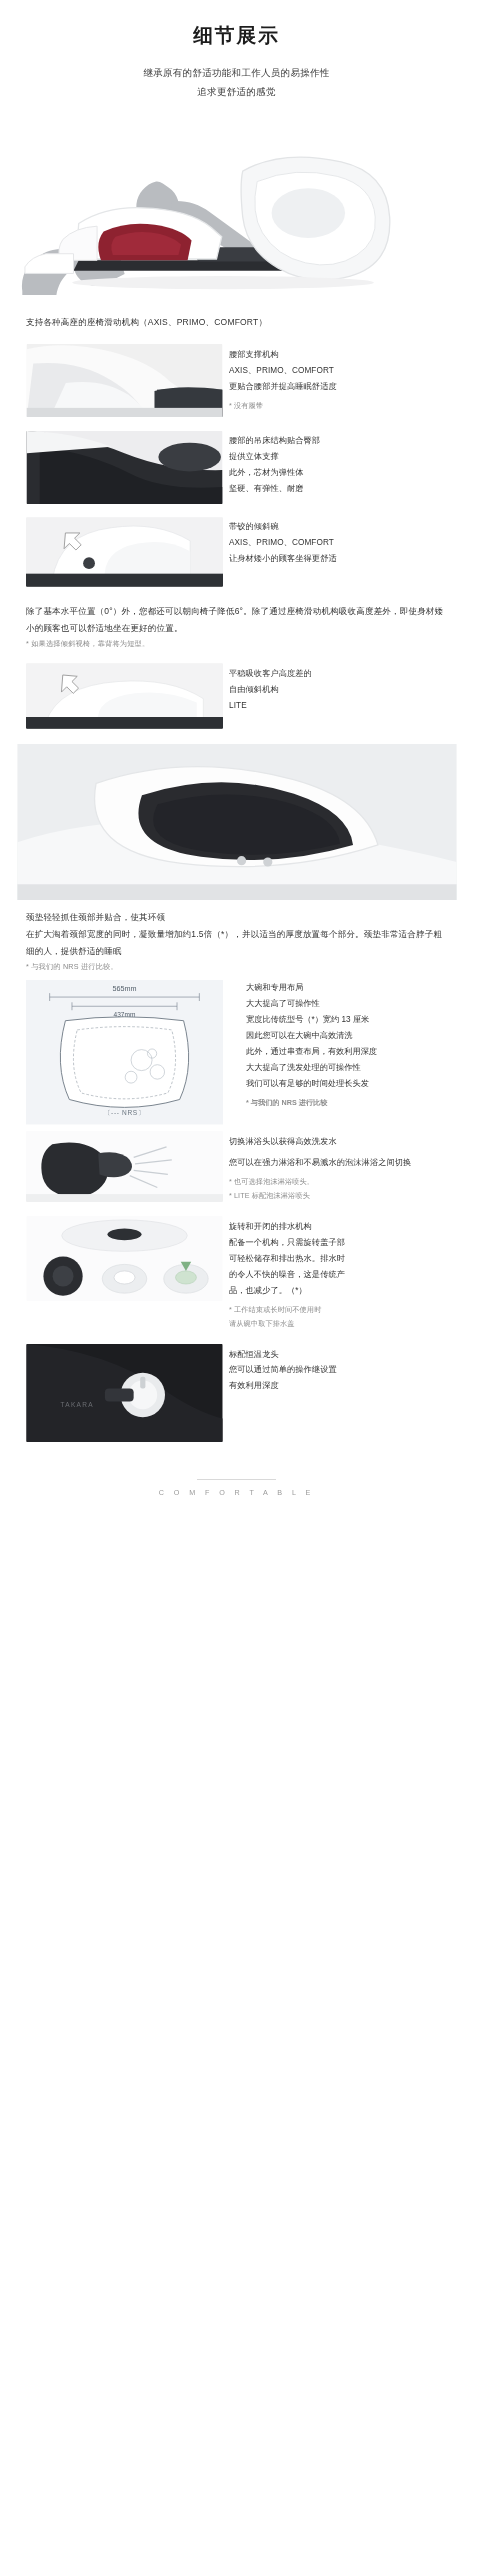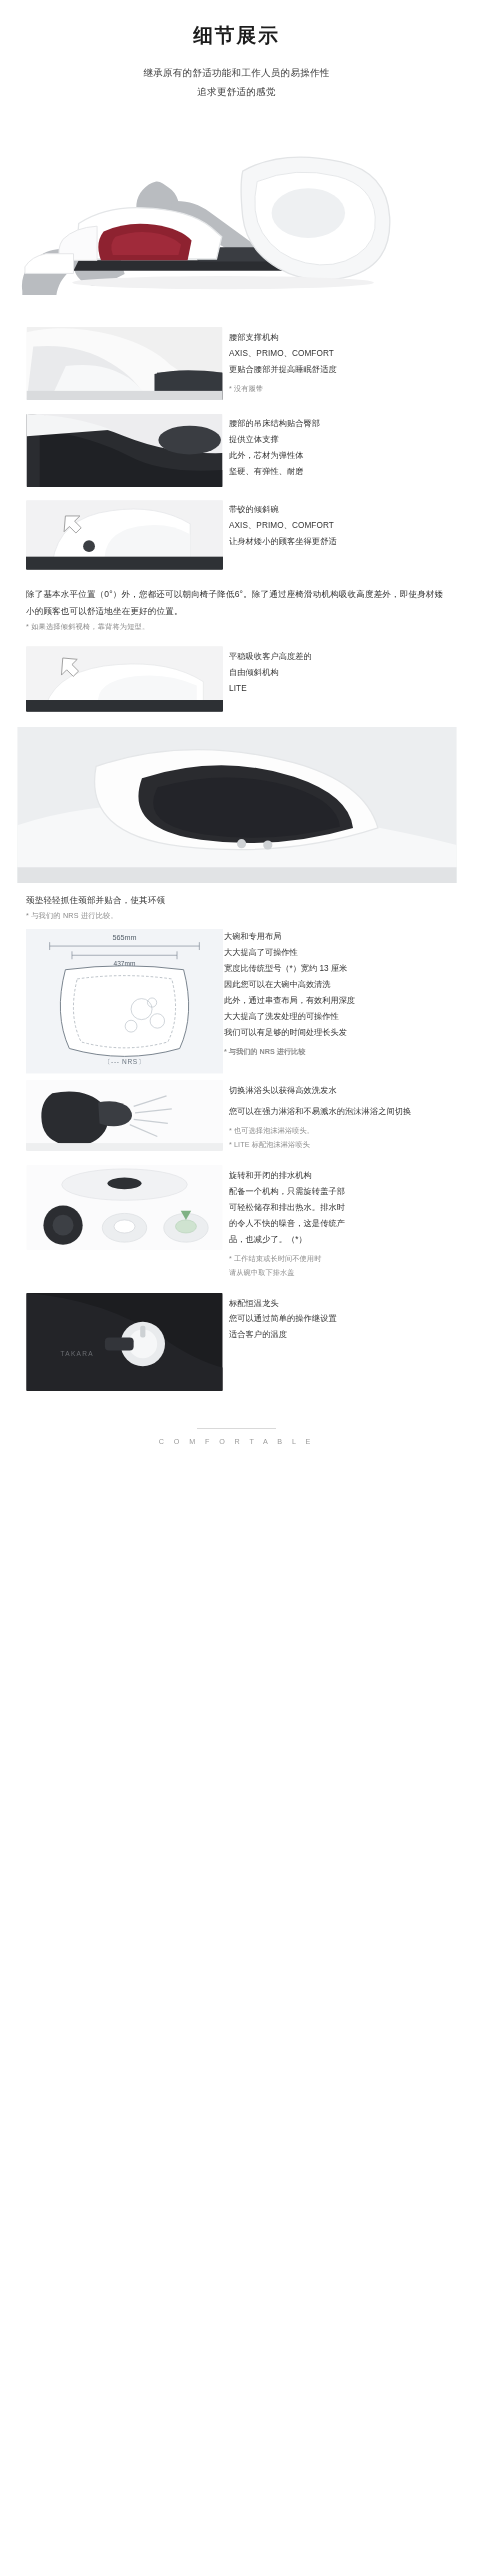--- a/index.html
+++ b/index.html
@@ -73,21 +73,21 @@
     letter-spacing: 0.1px;
   }
   .row .cap .t { font-weight: 400; }
   .row .cap .small { font-size: 7.2px; color: #8d8d8d; display:block; margin-top:3.9px; }
 
   .fullwide { width: 440px; margin: 7.9px auto 0; }
 
   
   .ph { display:block; width:100%; height:100%; }
 
-  .diagram-row { display:flex; padding: 0 26px; gap: 1px; align-items:flex-start;}
+  .diagram-row { display:flex; padding: 0 26px; gap: 23px; align-items:flex-start;}
   .diagram-row .left { flex: 0 0 197px; }
   .diagram-row .right { flex:1 1 auto; font-size:8.2px; line-height:1.95; color:#333;}
 
   
   .footer {
     margin-top: 17px;
     padding: 13px 0 18.4px;
     text-align: center;
     font-size: 7.2px;
     letter-spacing: 3.9px;
@@ -145,20 +145,21 @@
 
       <g>
         <path d="M70 222 q-22 4 -32 20 l0 10 l74 0 l0 -30 z" fill="#ffffff" stroke="#e4e6e8" stroke-width="1.5"></path>
       </g>
 
       <ellipse cx="340" cy="266" rx="230" ry="10" fill="#f1f1f2"></ellipse>
     </svg>
   </div>
 
   <div class="tblock">
+    <p>支持各种高座的座椅滑动机构（AXIS、PRIMO、COMFORT）</p>
   </div>
 
   <div class="row">
     <div class="shot" style="height:73px;">
       <svg class="ph" viewBox="0 0 300 112" xmlns="http://www.w3.org/2000/svg">
         <rect width="300" height="112" fill="#f0f0f0"></rect>
         <path d="M0 8 q60 -14 130 4 q60 16 90 46 l80 54 l-300 0z" fill="#fafafa"></path>
         <path d="M10 30 q70 -6 120 26 q40 24 54 56 l-184 0z" fill="#e9eaec"></path>
         <path d="M60 60 q56 -8 96 18 q22 16 30 34 l-150 0z" fill="#f7f8f9"></path>
         <rect x="200" y="70" width="100" height="42" fill="#2f3338"></rect>
@@ -241,20 +242,21 @@
       <path d="M190 78 q120 -38 232 -2 q84 28 90 78 q-116 34 -232 18 q-118 -16 -90 -94z" fill="#2a2b2f"></path>
       <path d="M214 92 q108 -30 206 0 q68 22 72 60 q-104 26 -206 12 q-102 -14 -72 -72z" fill="#232429"></path>
       <circle cx="342" cy="178" r="7" fill="#cfd2d5"></circle>
       <circle cx="382" cy="180" r="7" fill="#cfd2d5"></circle>
       <rect x="0" y="214" width="670" height="24" fill="#e1e3e5"></rect>
     </svg>
   </div>
 
   <div class="tblock">
     <p>颈垫轻轻抓住颈部并贴合，使其环领</p>
+    <p>在扩大淘着颈部宽度的同时，凝致量增加约1.5倍（*），并以适当的厚度放置每个部分。颈垫非常适合脖子粗细的人，提供舒适的睡眠</p>
     <p class="note">* 与我们的 NRS 进行比较。</p>
   </div>
 
   <div class="diagram-row">
     <div class="left">
       <svg class="ph" viewBox="0 0 300 220" xmlns="http://www.w3.org/2000/svg">
         <rect width="300" height="220" fill="#f2f4f7"></rect>
 
         <g stroke="#7d8792" stroke-width="1" fill="none">
           <line x1="36" y1="26" x2="264" y2="26"></line>
@@ -351,21 +353,21 @@
         <ellipse cx="178" cy="78" rx="34" ry="34" fill="#e9ebed"></ellipse>
         <ellipse cx="178" cy="78" rx="22" ry="22" fill="#f6f7f8"></ellipse>
         <rect x="174" y="50" width="8" height="18" rx="3" fill="#cdd1d4"></rect>
         <rect x="120" y="68" width="44" height="20" rx="6" fill="#33353a"></rect>
         <text x="52" y="96" font-size="10" fill="#6b6d72" font-family="Liberation Sans, sans-serif" letter-spacing="2">TAKARA</text>
       </svg>
     </div>
     <div class="cap">
       <div class="t">标配恒温龙头</div>
       <div>您可以通过简单的操作继设置</div>
-      <div>适合客户的温度</div>
+      <div>有效利用深度</div>
     </div>
   </div>
 
   <div class="footer">
     <div class="rule"></div>
     <div>C O M F O R T A B L E</div>
   </div>
 
 </div>
 

